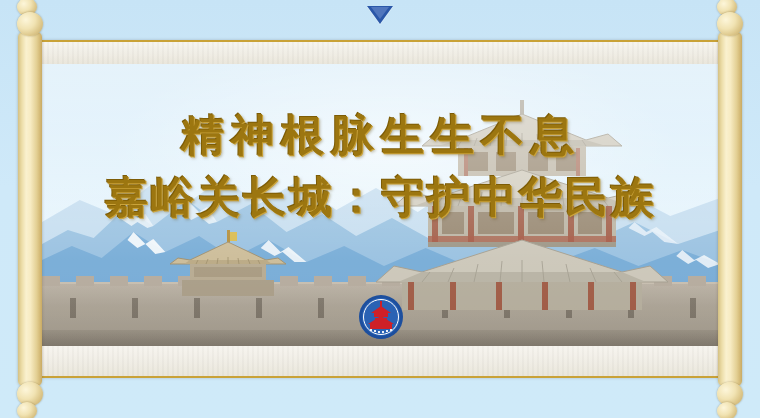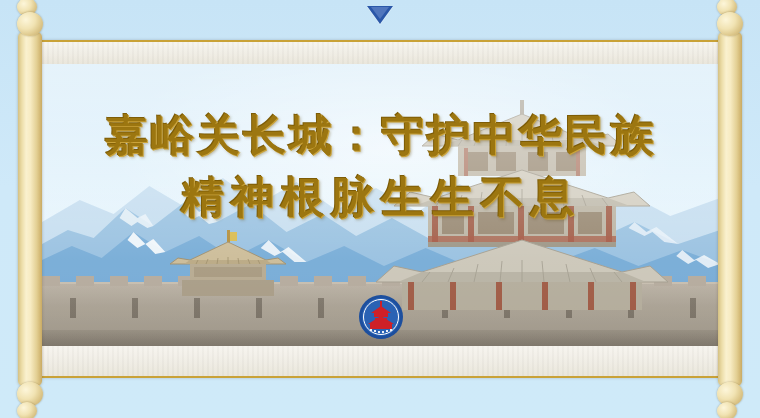--- a/index.html
+++ b/index.html
@@ -406,22 +406,22 @@
           </svg>
         </div>
 
         <div class="haze"></div>
       </div>
 
       <div class="paper-band top"></div>
       <div class="paper-band bottom"></div>
 
       <div class="title-block">
+        <div class="title-line second">精神根脉生生不息</div>
         <div class="title-line first">嘉峪关长城：守护中华民族</div>
-        <div class="title-line second">精神根脉生生不息</div>
       </div>
 
       <div class="emblem">
         <svg viewBox="0 0 46 46">
           <circle cx="23" cy="23" r="22" fill="#1d4f9e"></circle>
           <circle cx="23" cy="23" r="19" fill="#2a62b4"></circle>
           <circle cx="23" cy="23" r="17.5" fill="none" stroke="#ffffff" stroke-width="1"></circle>
 
           <g fill="#cf2027">
             <rect x="22" y="7" width="2" height="6"></rect>

